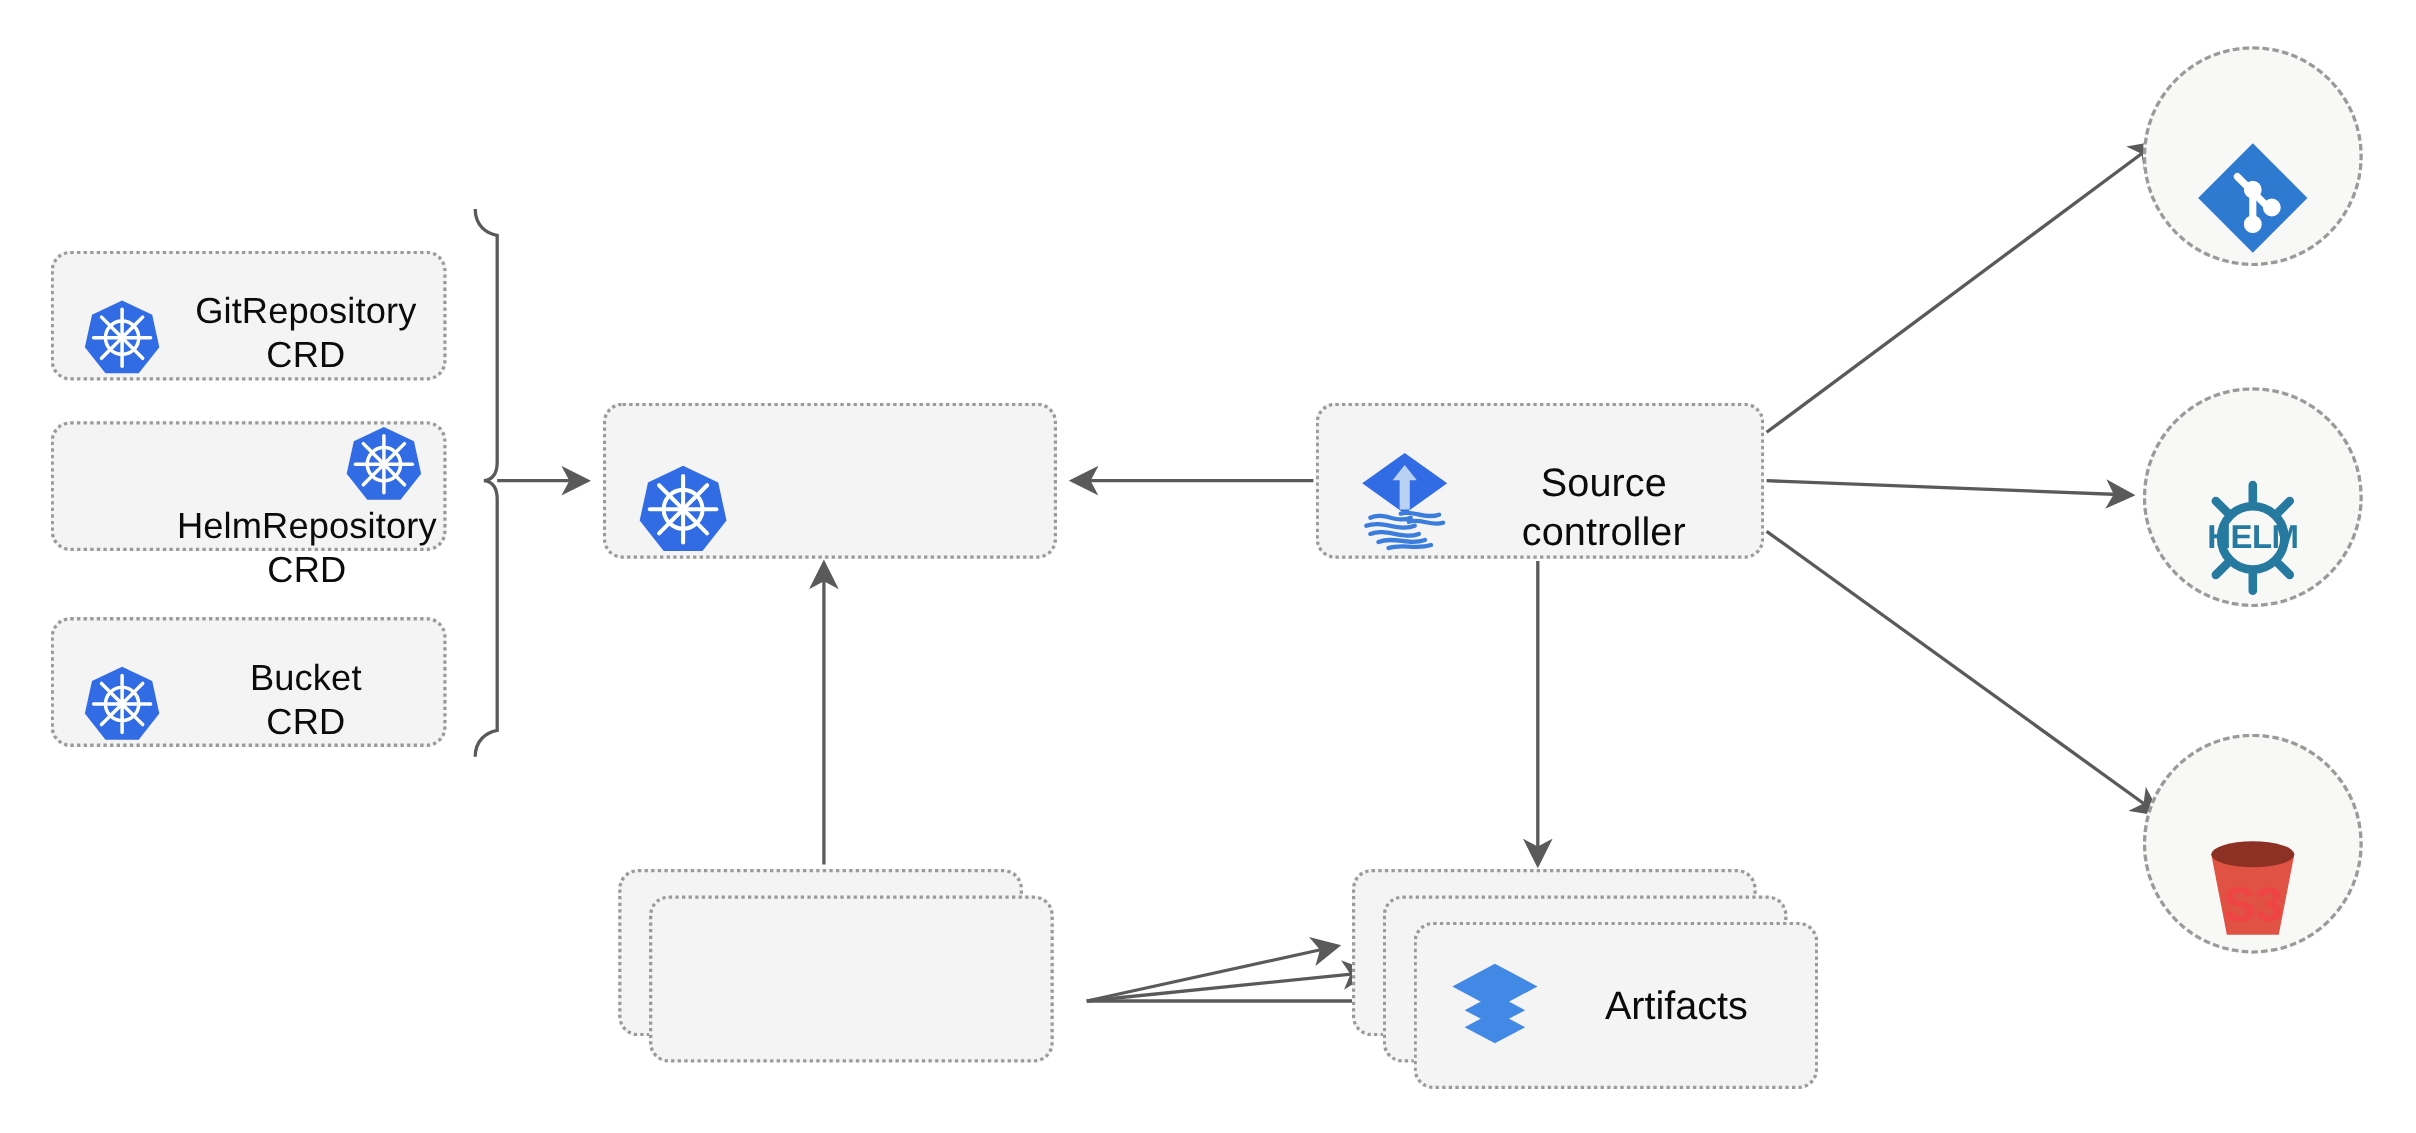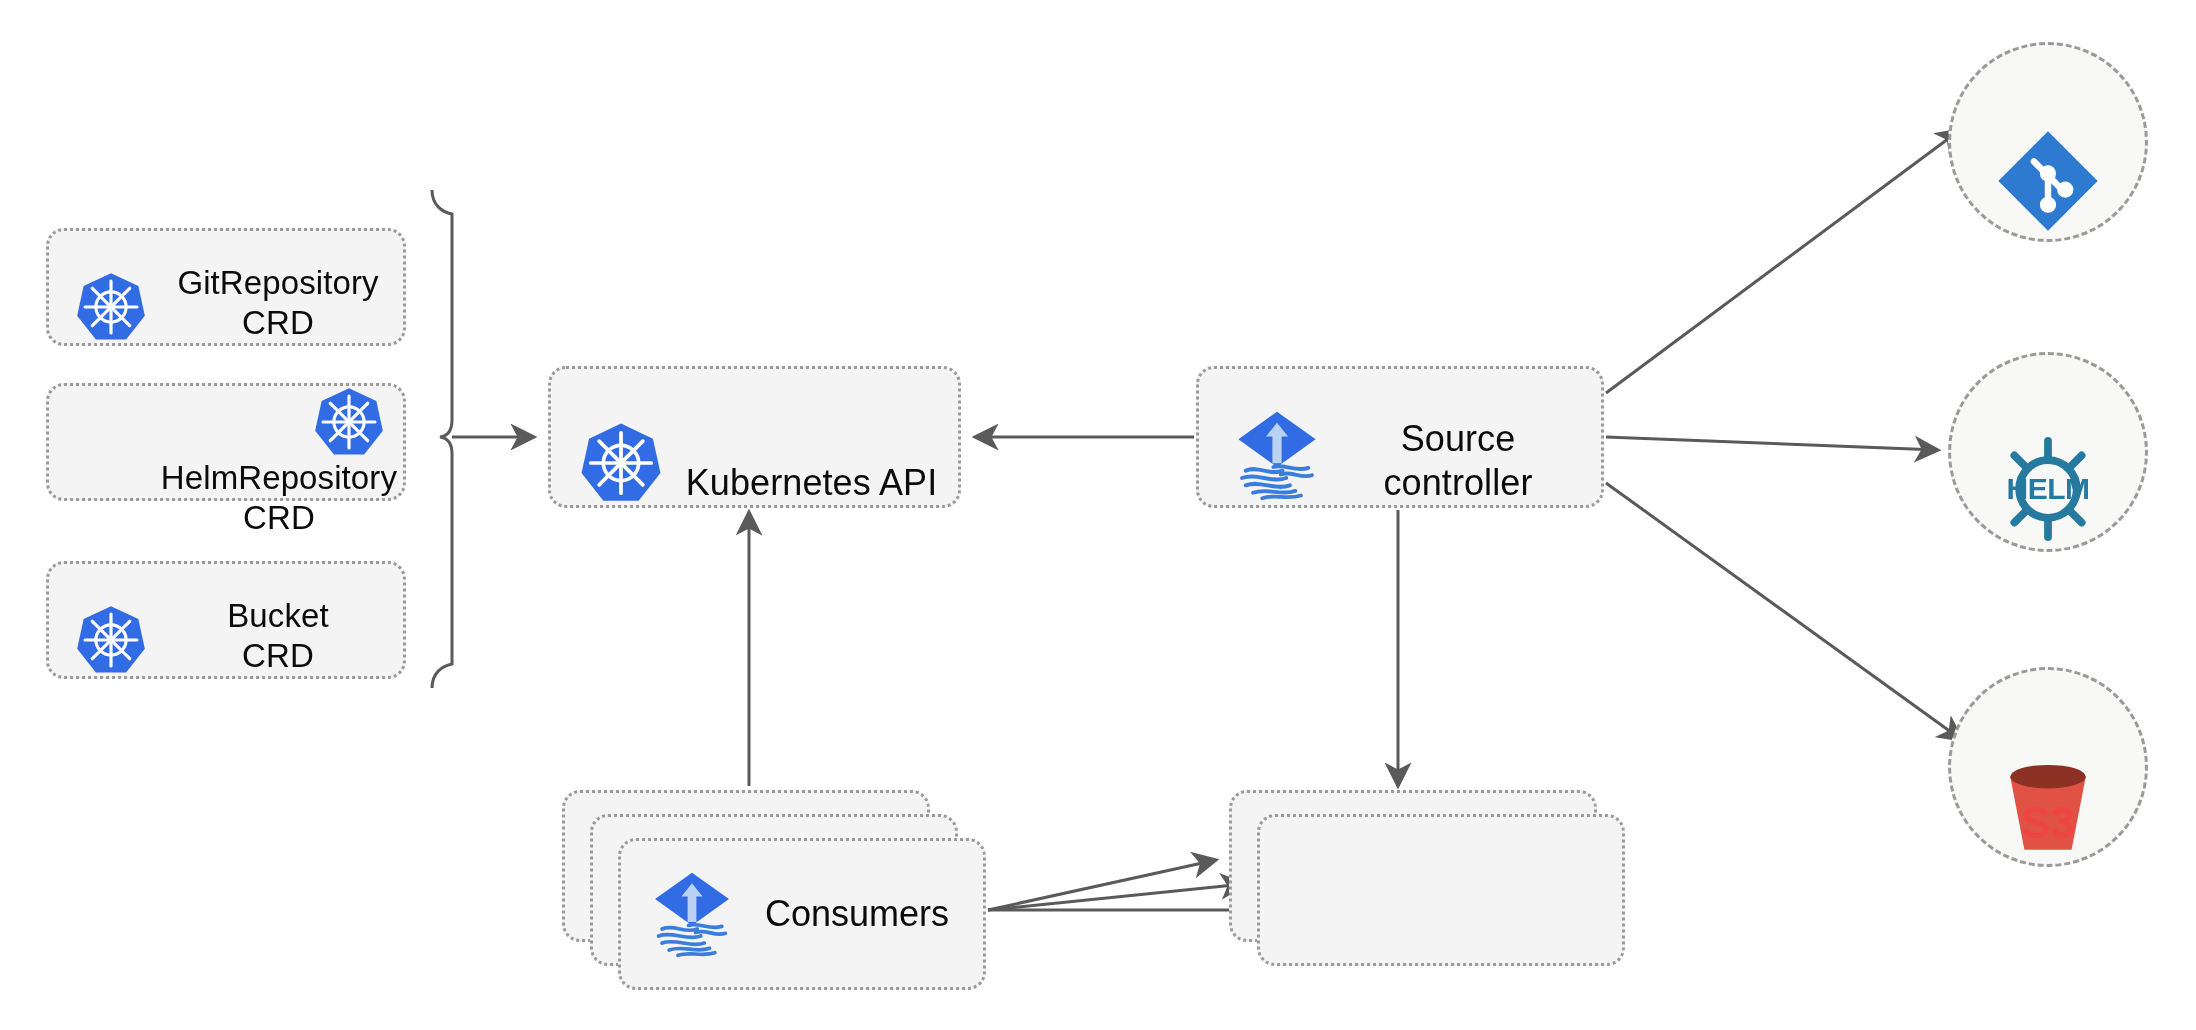--- a/index.html
+++ b/index.html
@@ -266,49 +266,48 @@
     <div class="label">Bucket
 CRD</div>
   </div>
 
   <div class="node box-k8s">
     <div class="icon-slot">
       <svg width="84" height="84" viewBox="0 0 100 100">
           <use href="#def-k8s"></use>
         </svg>
     </div>
-    <div class="label">Kubernetes API</div>
   </div>
 
   <div class="node box-src">
     <div class="icon-slot">
       <svg width="92" height="100" viewBox="0 0 100 106">
           <use href="#def-flux"></use>
         </svg>
     </div>
     <div class="label">Source
 controller</div>
   </div>
 
   <div class="stack stack-consumers">
+    <div class="card back1"></div>
+    <div class="card back2"></div>
+  </div>
+
+  <div class="stack stack-artifacts">
     <div class="card back1"></div>
     <div class="card back2"></div>
     <div class="card front">
       <div class="icon-slot">
-        <svg width="88" height="96" viewBox="0 0 100 106">
-            <use href="#def-flux"></use>
+        <svg width="86" height="86" viewBox="0 0 100 100">
+            <use href="#def-layers"></use>
           </svg>
       </div>
-      <div class="label">Consumers</div>
-    </div>
-  </div>
-
-  <div class="stack stack-artifacts">
-    <div class="card back1"></div>
-    <div class="card back2"></div>
+      <div class="label">Artifacts</div>
+    </div>
   </div>
 
   <div class="circle-node circle-git">
     <span>
       <svg width="108" height="108" viewBox="0 0 100 100">
           <use href="#def-git"></use>
         </svg>
     </span>
   </div>
 

